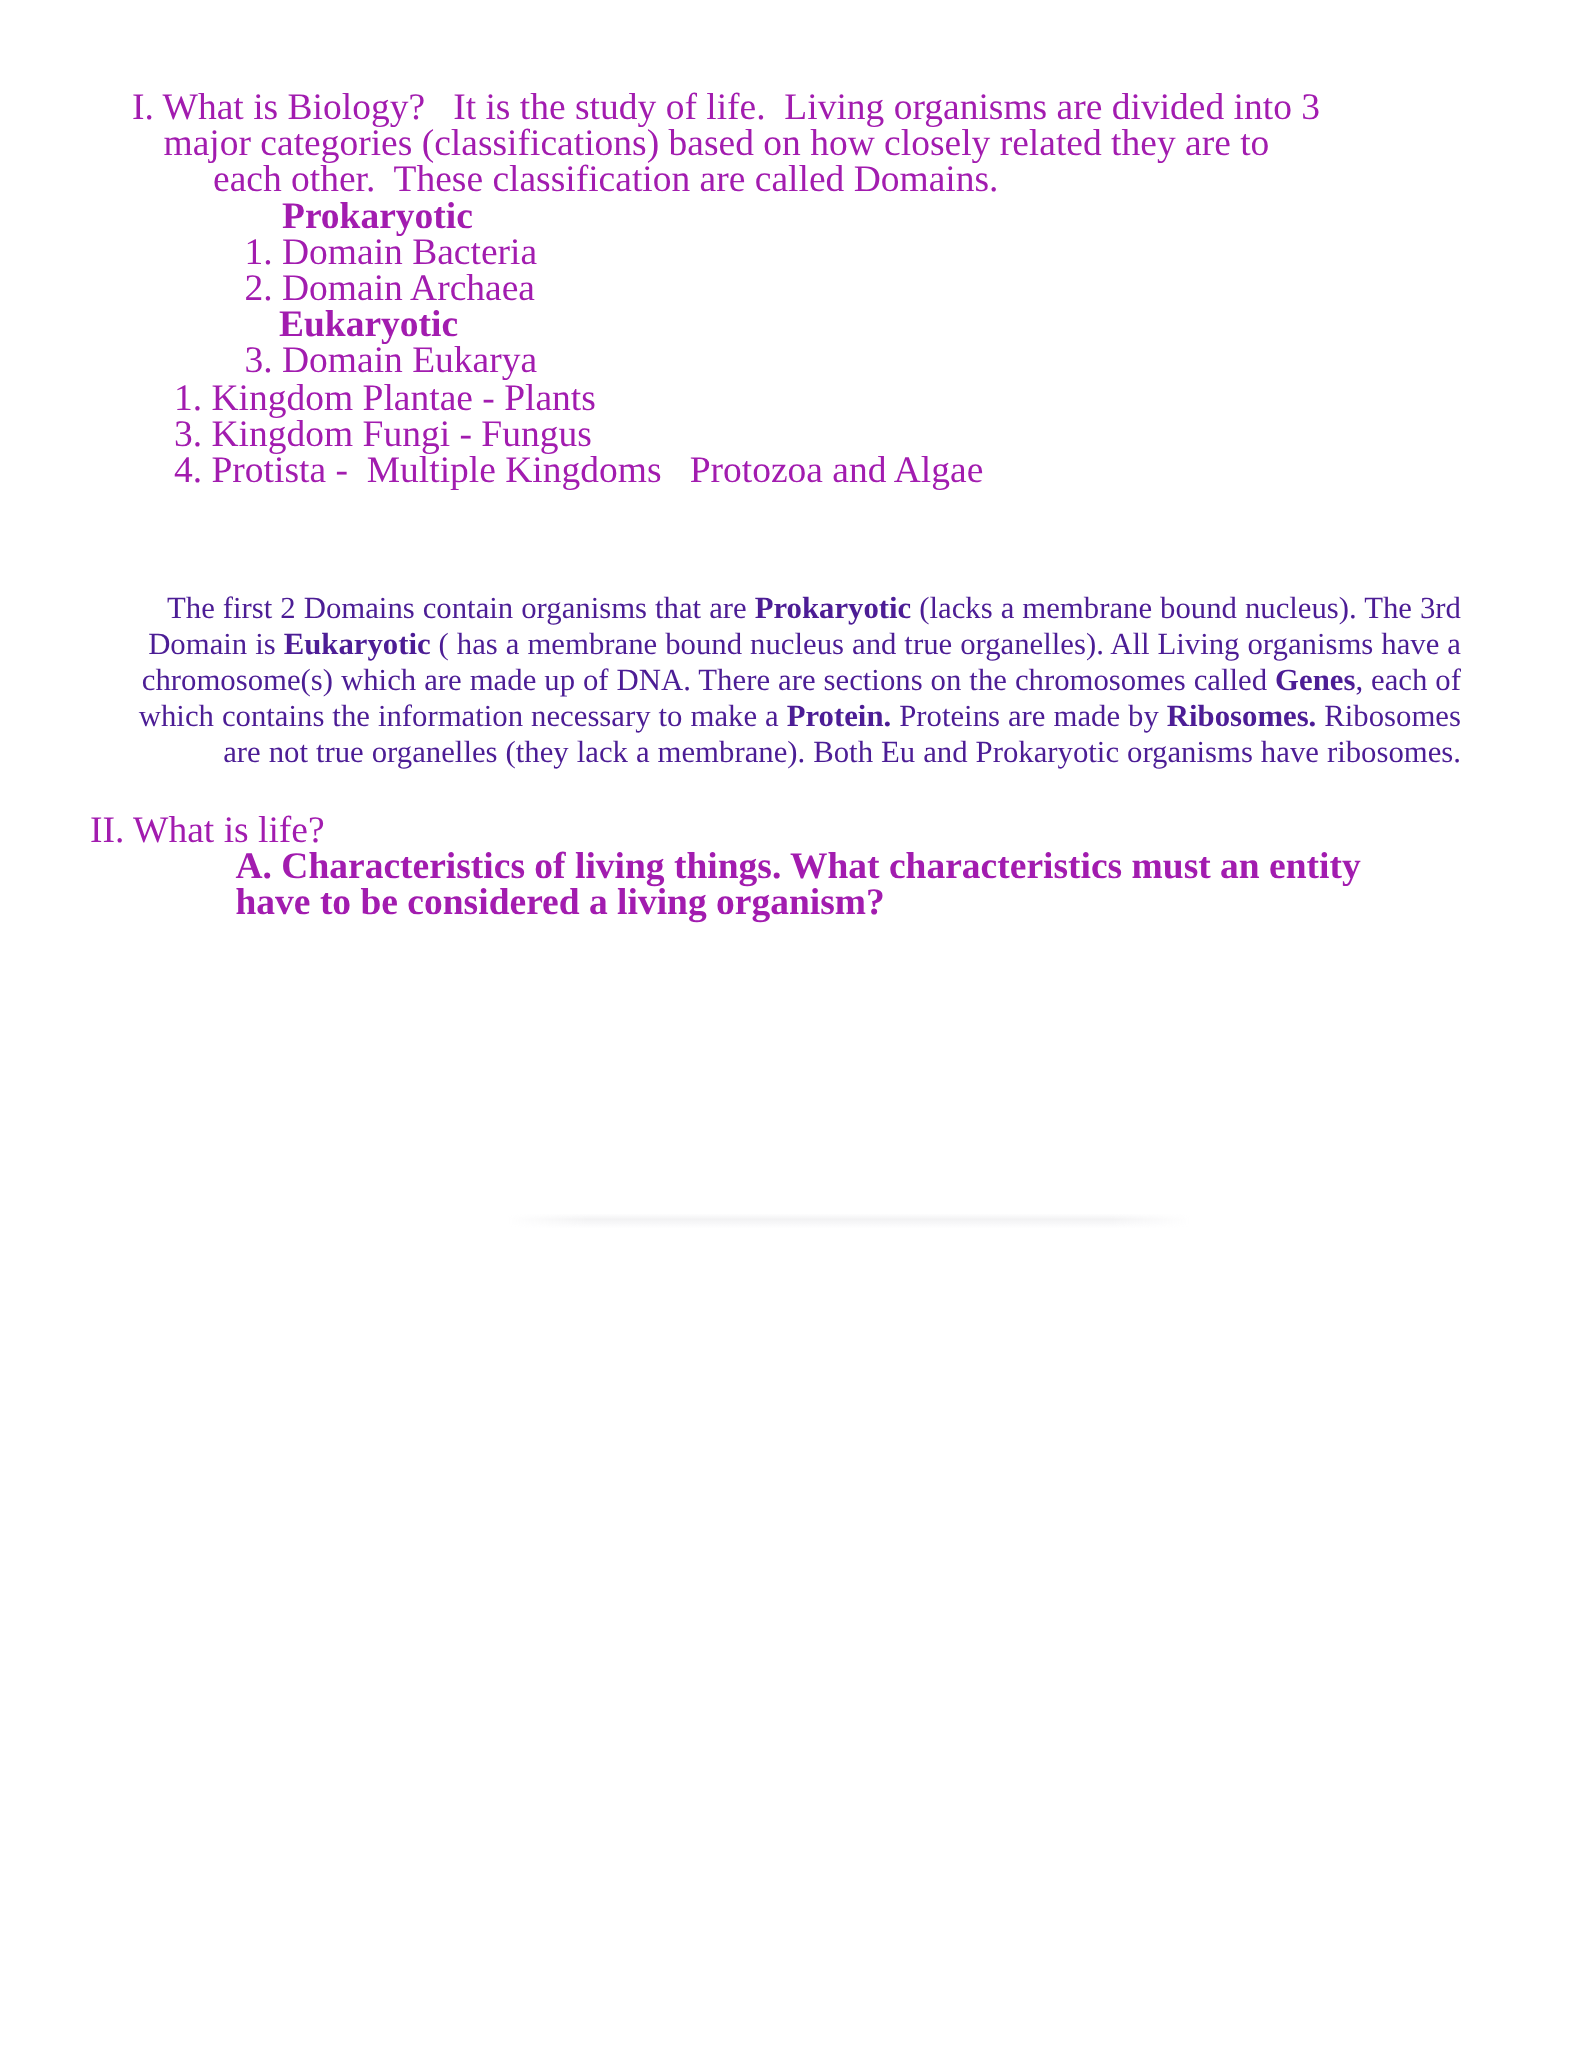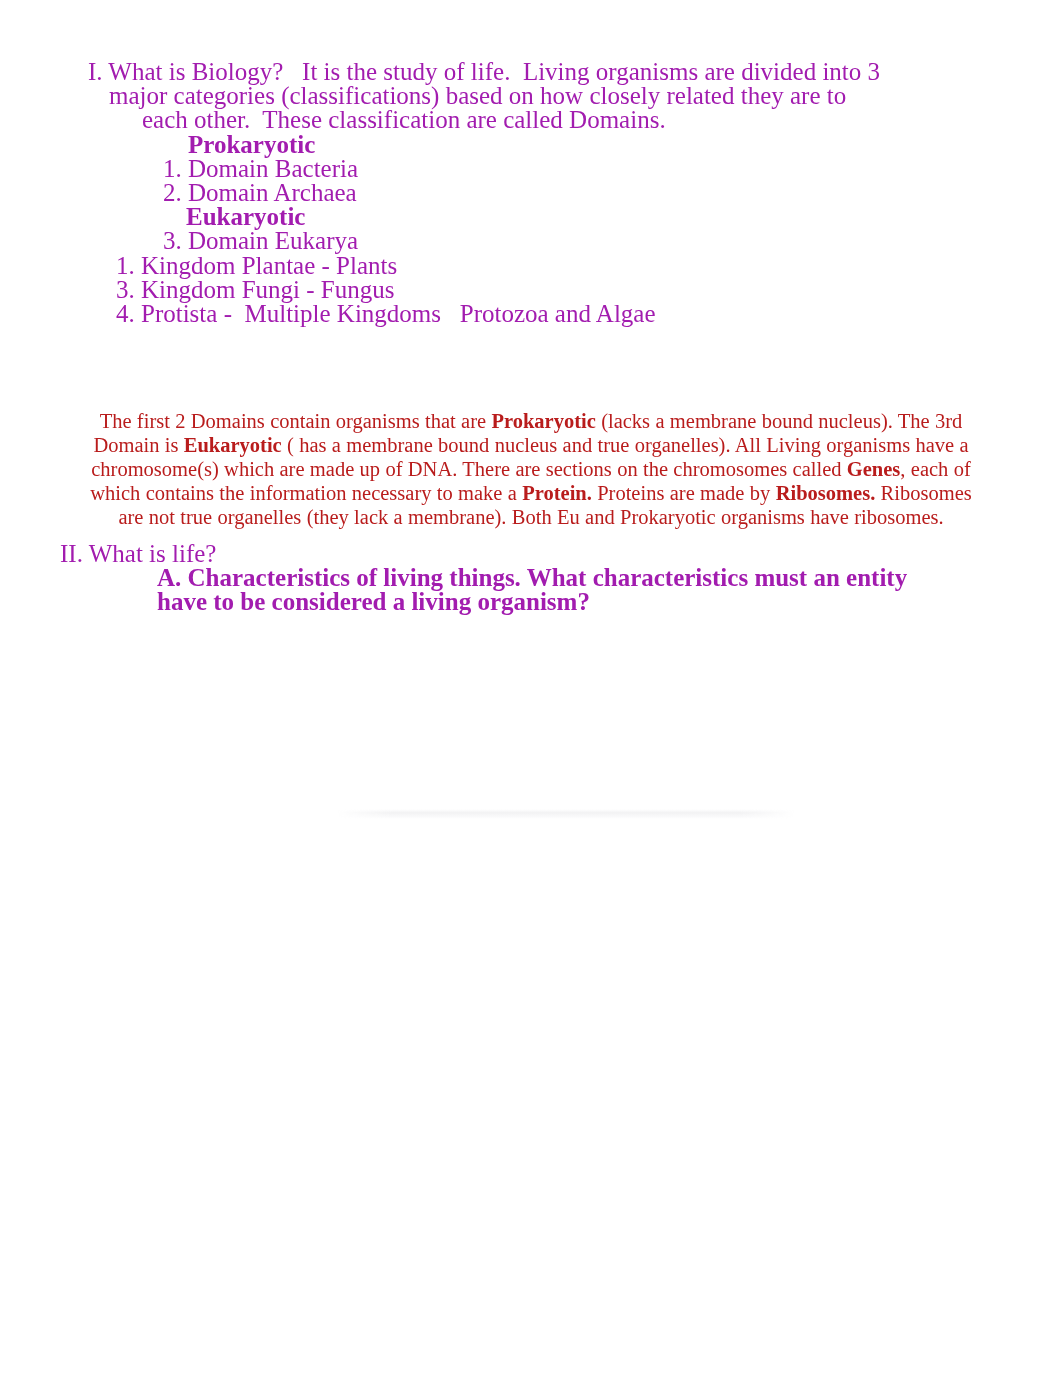--- a/index.html
+++ b/index.html
@@ -41,26 +41,26 @@
   .i-l3 { padding-left: 142px; }
   .i-head { padding-left: 188px; font-weight: bold; }
   .i-head2 { padding-left: 186px; font-weight: bold; }
   .i-num { padding-left: 120px; margin-left: 43px; }
   .i-sub { padding-left: 116px; }
 
   
   .para {
     position: absolute;
     left: 88px;
-    top: 388px;
+    top: 373px;
     width: 886px;
     font-size: 20.5px;
     line-height: 24.2px;
-    text-align: center;
-    color: #b91c1c;
+    text-align: right;
+    color: #4c1d95;
     word-spacing: 0.2px;
   }
   .para b { font-weight: bold; }
 
   
   .sec2 {
     position: absolute;
     left: 0;
     top: 542px;
     width: 1062px;

